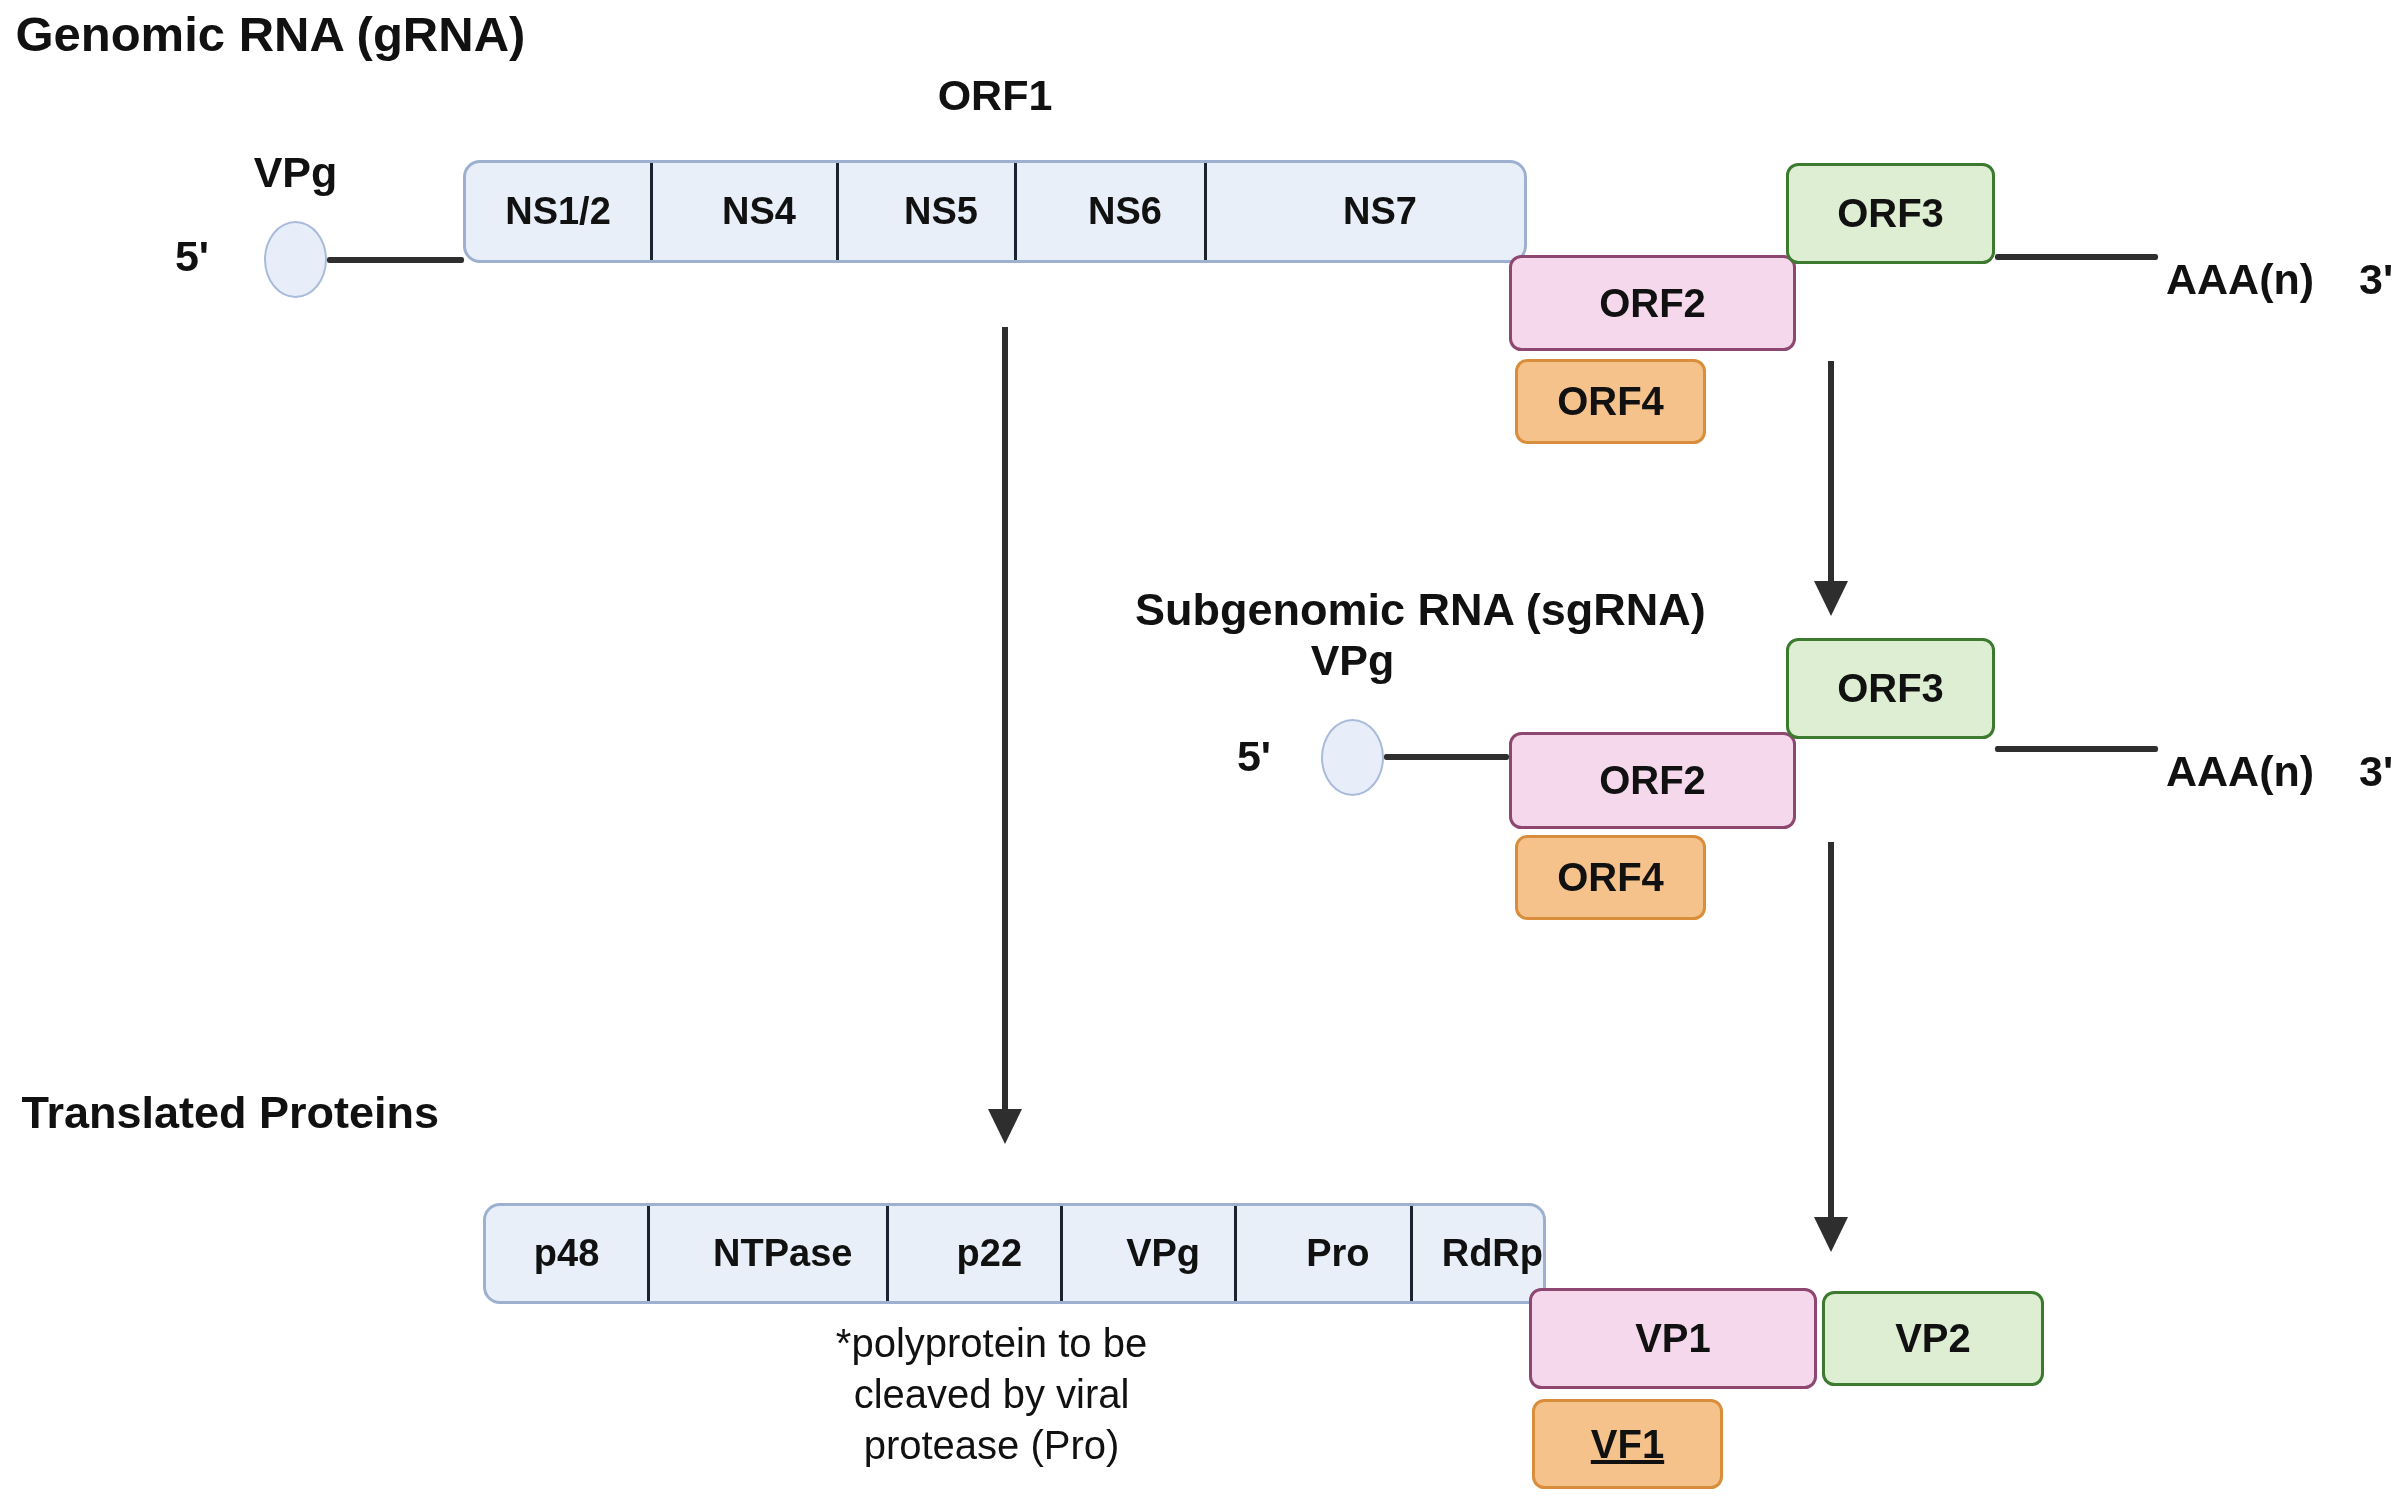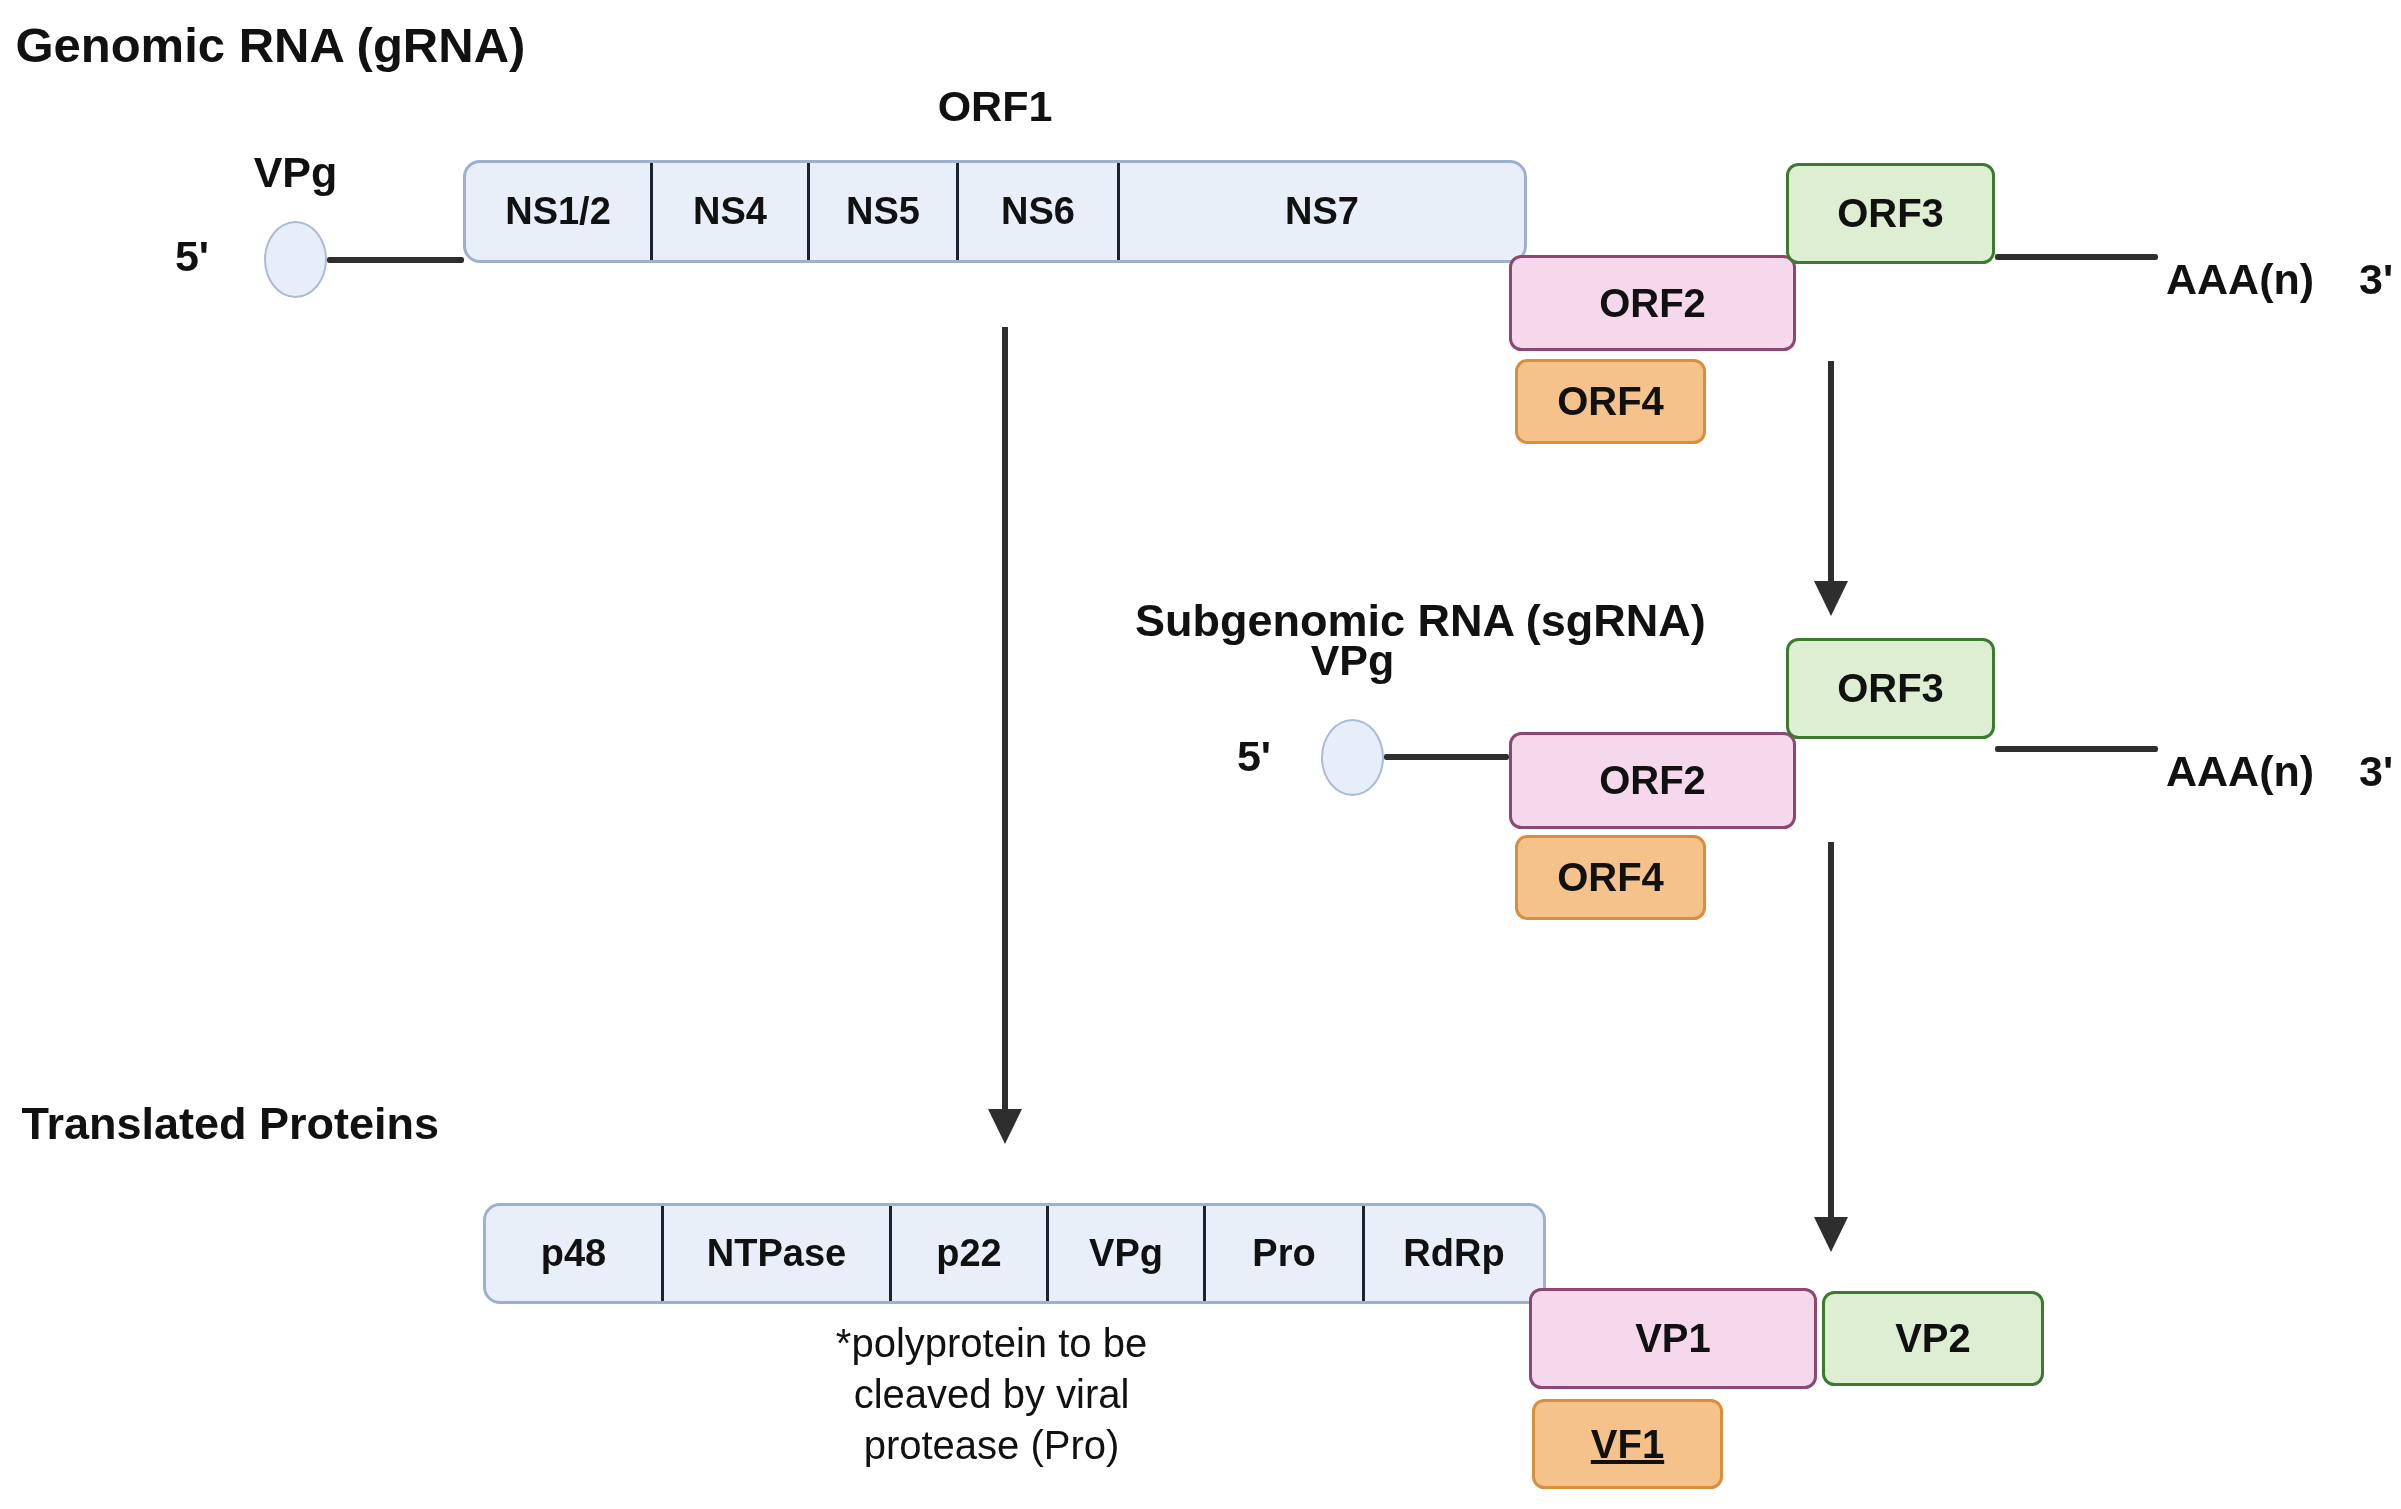--- a/index.html
+++ b/index.html
@@ -8,26 +8,26 @@
     --green-fill:#ddeed3; --green-border:#3c7a2f;
     --orange-fill:#f5c28c; --orange-border:#d98e3b;
     --line:#2e2e2e; --text:#111111; --divider:#1b2330;
     --ellipse-fill:#e7eefa; --ellipse-border:#a9bbd9;
   }
   html,body{margin:0;padding:0;background:#ffffff;}
   body{font-family:"Liberation Sans","DejaVu Sans",sans-serif;color:var(--text);}
   #canvas{position:relative;width:2401px;height:1509px;background:#ffffff;overflow:hidden;}
 
   .abs{position:absolute;}
-  .title{font-weight:700;color:var(--text);white-space:nowrap;margin-top:11px;}
+  .title{font-weight:700;color:var(--text);white-space:nowrap;}
   .lbl{font-weight:700;color:var(--text);white-space:nowrap;text-align:center;}
 
   
   .segbox{display:flex;background:var(--blue-fill);border:3.1px solid var(--blue-border);
-          border-radius:17px;box-sizing:border-box;overflow:hidden;}
+          border-radius:17px;box-sizing:border-box;overflow:hidden;gap:29px;}
   .seg{display:flex;align-items:center;justify-content:center;font-weight:700;
        font-size:38px;border-right:3.8px solid var(--divider);box-sizing:border-box;}
   .seg:last-child{border-right:none;}
 
   
   .orfbox{display:flex;align-items:center;justify-content:center;font-weight:700;
           font-size:40px;border-radius:12.3px;box-sizing:border-box;}
   .pink{background:var(--pink-fill);border:3.8px solid var(--pink-border);}
   .green{background:var(--green-fill);border:3.8px solid var(--green-border);}
   .orange{background:var(--orange-fill);border:3.8px solid var(--orange-border);}

